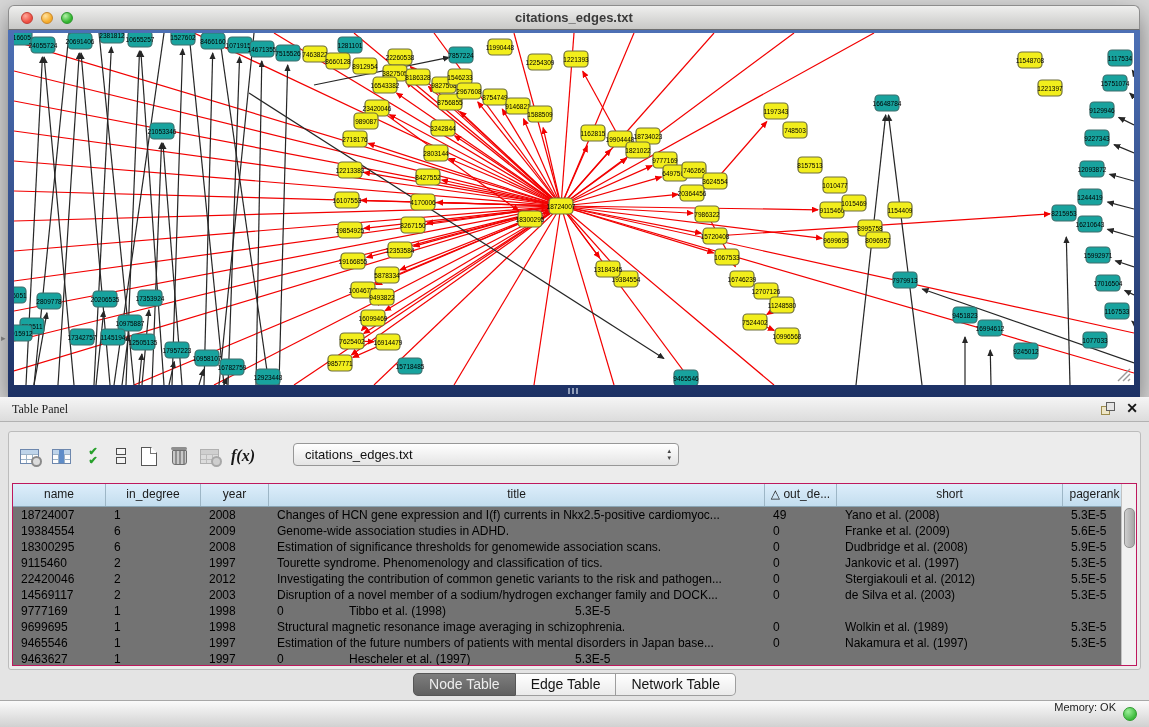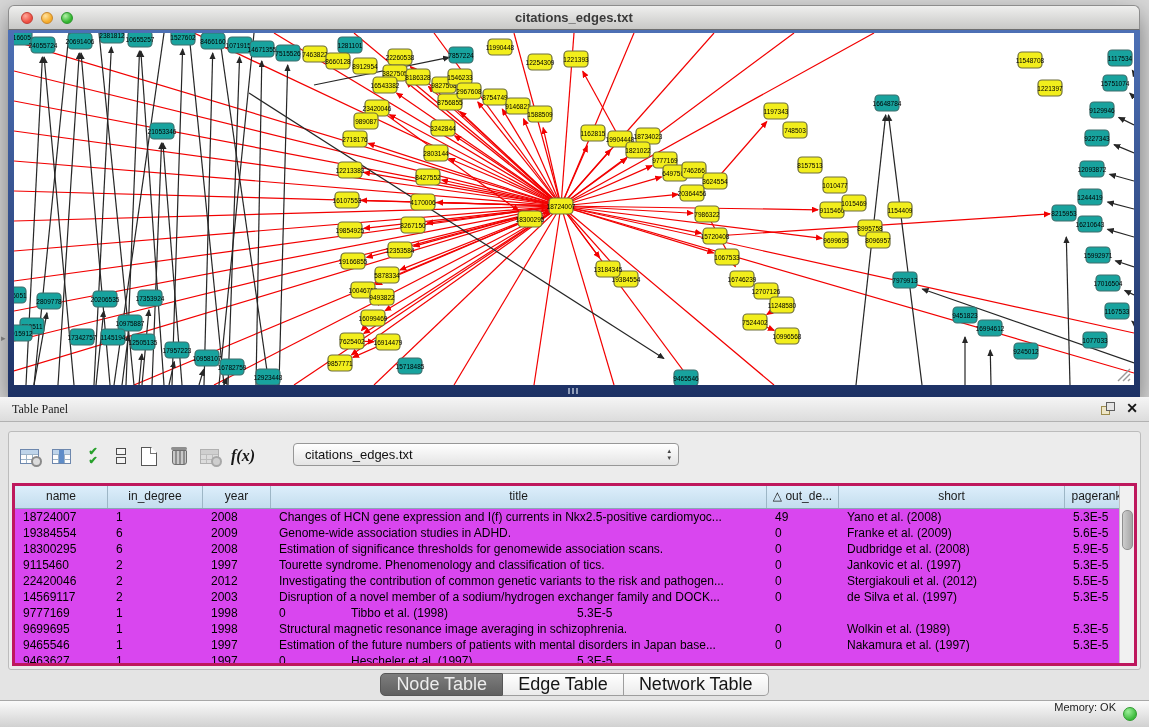--- a/index.html
+++ b/index.html
@@ -67,34 +67,34 @@
   .trash-glyph::before{content:"";position:absolute;left:-2px;top:-4px;width:16px;height:2.5px;
     background:#8f8f8f;border-radius:2px;}
   .fx-glyph{font-family:"Liberation Serif",serif;font-style:italic;font-weight:bold;font-size:16px;color:#161616;}
   .combo{position:absolute;left:284px;top:11px;width:386px;height:23px;box-sizing:border-box;
     border:1px solid #979797;border-radius:4px;background:linear-gradient(#ffffff,#e4e4e4);
     font-size:13px;line-height:21px;padding-left:11px;color:#111;}
   .combo-arrows{position:absolute;right:7px;top:3px;display:flex;flex-direction:column;
     font-size:7px;line-height:7px;color:#444;}
   
   .table-wrap{position:absolute;left:3px;right:3px;top:51px;bottom:3px;
-    background:#d946ef;border:3px solid #be185d;overflow:hidden;}
+    background:#737373;border:1px solid #be185d;overflow:hidden;}
   .thead{height:22px;display:flex;background:linear-gradient(#ddeefb,#c3ddee);
     border-bottom:1px solid #8aa5b5;}
   .th{box-sizing:border-box;border-right:1px solid #9db6c6;font-size:12px;color:#1a1a1a;
     text-align:center;line-height:21px;white-space:nowrap;overflow:hidden;}
   .tr{display:flex;height:16px;line-height:16px;}
   .td{box-sizing:border-box;font-size:12px;padding-left:8px;white-space:nowrap;overflow:hidden;color:#000;}
   .c0{width:93px}.c1{width:95px}.c2{width:68px}.c3{width:496px}.c4{width:72px}.c5{width:226px}.c6{width:64px}
   .vscroll{position:absolute;top:0;right:0;bottom:0;width:14px;background:#f1f1f1;border-left:1px solid #c2c2c2;}
   .vthumb{position:absolute;top:24px;left:2px;width:9px;height:38px;border-radius:5px;
     background:linear-gradient(90deg,#cdcdcd,#a6a6a6);border:1px solid #8f8f8f;}
   
   .tabs{position:absolute;left:0;right:0;top:276px;display:flex;justify-content:center;}
-  .tab{height:21px;line-height:21px;padding:0 15px;font-size:18px;color:#141414;
+  .tab{height:21px;line-height:21px;padding:0 15px;font-size:14px;color:#141414;
     background:linear-gradient(#ffffff,#ebebeb);border:1px solid #9e9e9e;border-left:none;}
   .tab:first-child{border-left:1px solid #9e9e9e;border-radius:5px 0 0 5px;}
   .tab:last-child{border-radius:0 5px 5px 0;}
   .tab.active{background:linear-gradient(#7d7d7d,#606060);color:#ededed;border-color:#565656;}
   
   .status{position:absolute;left:0;top:700px;width:1149px;height:27px;
     background:linear-gradient(#fbfbfb,#d1d1d1);border-top:1px solid #a8a8a8;box-sizing:border-box;}
   .mem-label{position:absolute;right:33px;top:0;font-size:11px;color:#222;}
   .mem-dot{position:absolute;right:12px;top:6px;width:14px;height:14px;border-radius:50%;box-sizing:border-box;
     background:radial-gradient(circle at 35% 30%,#9df09a,#3cba3c 70%);border:1px solid #2e9b2e;}
@@ -608,21 +608,21 @@
             <div class="td c4">0</div>
             <div class="td c5">Stergiakouli et al. (2012)</div>
             <div class="td c6">5.5E-5</div>
           </div>
           <div class="tr">
             <div class="td c0">14569117</div>
             <div class="td c1">2</div>
             <div class="td c2">2003</div>
             <div class="td c3">Disruption of a novel member of a sodium/hydrogen exchanger family and DOCK...</div>
             <div class="td c4">0</div>
-            <div class="td c5">de Silva et al. (1997)</div>
+            <div class="td c5">de Silva et al. (2003)</div>
             <div class="td c6">5.3E-5</div>
           </div>
           <div class="tr">
             <div class="td c0">9777169</div>
             <div class="td c1">1</div>
             <div class="td c2">1998</div>
             <div class="td c4">0</div>
             <div class="td c5">Tibbo et al. (1998)</div>
             <div class="td c6">5.3E-5</div>
           </div>

